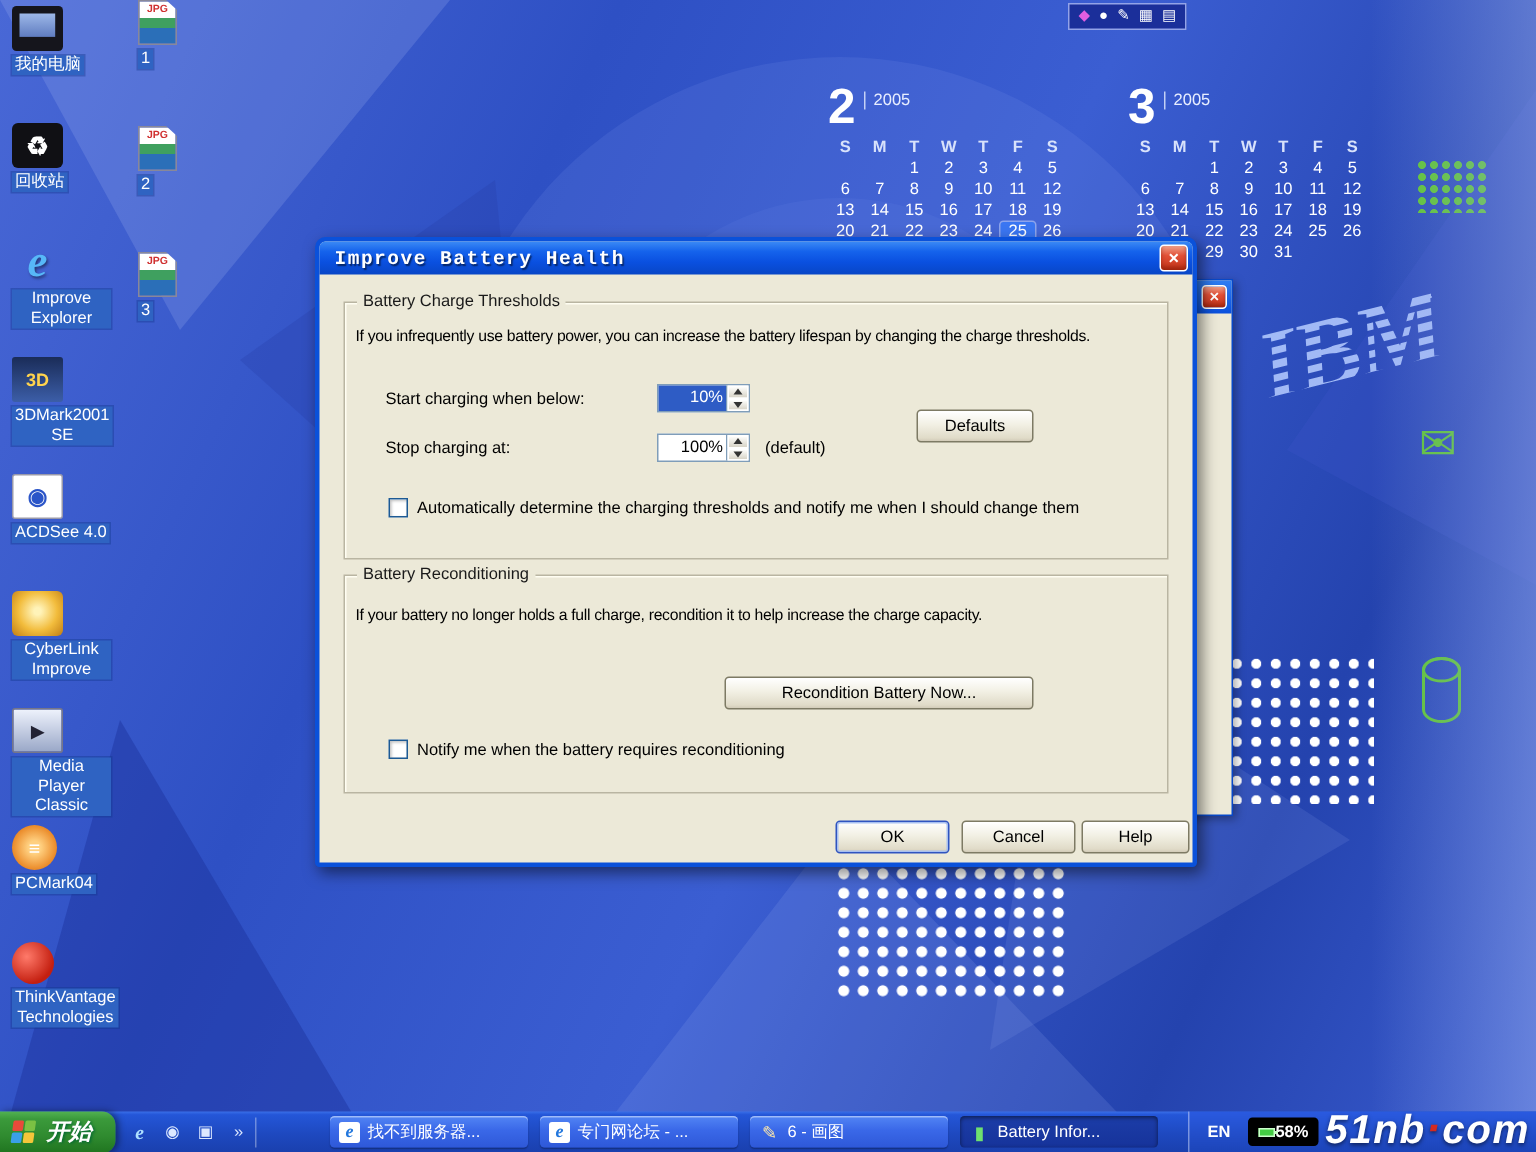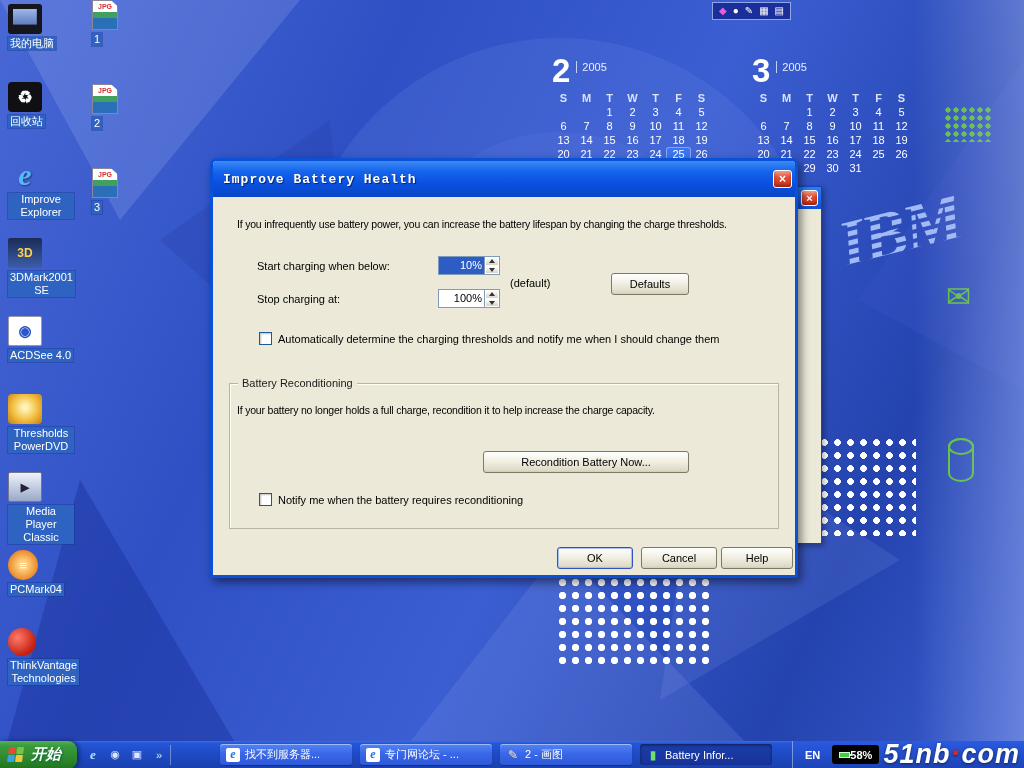--- a/index.html
+++ b/index.html
@@ -56,35 +56,35 @@
 .t-pcmark{background:radial-gradient(circle,#ffd080 20%,#e8821e 75%);border-radius:50%;color:#fff;font-size:13px;width:30px;height:30px}
 .t-thinkvantage{background:radial-gradient(circle at 35% 35%,#ff7a6a,#c41f10 70%);border-radius:50%;width:28px;height:28px}
 .t-jpg{width:26px;height:30px;background:linear-gradient(#fff 40%,#3fa05f 40% 62%,#2b6fb8 62% 100%);border:1px solid #889;color:#d03030;font-size:7px;align-items:flex-start;justify-content:center;padding-top:2px;clip-path:polygon(0 0,72% 0,100% 22%,100% 100%,0 100%)}
 
 
 .bgwin{position:absolute;left:240px;top:186px;width:582px;height:358px;background:#ece9d8;border:1px solid #0848c8;z-index:30;box-shadow:2px 2px 6px rgba(0,0,0,.35)}
 .bgwin-title{height:22px;background:linear-gradient(#2f7df2,#0a50dd);display:flex;justify-content:flex-end;align-items:center;padding:0 3px}
 
 
 .dialog{position:absolute;left:210px;top:158px;width:588px;height:420px;background:#ece9d8;border:3px solid #0a51da;border-radius:7px 7px 3px 3px;box-shadow:3px 4px 10px rgba(0,0,0,.5);z-index:40}
-.titlebar{height:36px;border-radius:4px 4px 0 0;background:linear-gradient(180deg,#3b8af5 0%,#1563ec 30%,#0a50e0 62%,#0846c6 100%);display:flex;align-items:center;padding:0 3px 0 10px;cursor:default}
+.titlebar{height:22px;border-radius:4px 4px 0 0;background:linear-gradient(180deg,#3b8af5 0%,#1563ec 30%,#0a50e0 62%,#0846c6 100%);display:flex;align-items:center;padding:0 3px 0 10px;cursor:default}
 .title{font-family:"Liberation Mono",monospace;font-weight:bold;color:#fff;font-size:13px;letter-spacing:1px;text-shadow:1px 1px 1px rgba(0,0,0,.55)}
 .xbtn{margin-left:auto;width:19px;height:18px;border-radius:3px;background:linear-gradient(#f0a088,#e25037 40%,#c23318);border:1px solid #fff;color:#fff;font-size:12px;font-weight:bold;display:flex;align-items:center;justify-content:center;box-shadow:inset 0 -2px 3px rgba(120,20,0,.5);cursor:pointer}
 .xbtn.small{width:17px;height:16px;font-size:11px;margin-left:0}
 .group{position:absolute;left:16px;right:16px;border:1px solid #b9b5a2;box-shadow:inset 1px 1px 0 #fffef2}
 .g1{top:40px;height:172px}
 .g2{top:222px;height:146px}
 .gtitle{position:absolute;top:-7px;left:8px;background:#ece9d8;padding:0 4px;font-size:11px;color:#1a1a1a}
 .gdesc{position:absolute;font-size:10.5px;letter-spacing:-.2px;color:#000;white-space:nowrap}
 .d1{left:24px;top:57px}
 .d2{left:24px;top:243px}
 .lbl{position:absolute;font-size:11px;color:#000}
 .l-start{left:44px;top:99px}
 .l-stop{left:44px;top:132px}
-.defnote{left:297px;top:116px}
+.defnote{left:297px;top:132px}
 .spinbox{position:absolute;width:62px;height:19px;background:#fff;border:1px solid #7f9db9;display:flex;align-items:stretch;cursor:text}
 .s-start{left:225px;top:95px}
 .s-stop{left:225px;top:128px}
 .spinval{flex:1;text-align:right;font-size:11px;line-height:17px;padding-right:2px}
 .spinval.sel{background:#2e5cc5;color:#fff}
 .spinbtns{width:15px;display:flex;flex-direction:column;border-left:1px solid #7f9db9}
 .spinbtns i{flex:1;background:linear-gradient(#fdfdfb,#d8d4c8);border:1px solid #fff;display:flex;align-items:center;justify-content:center;cursor:pointer}
 .spinbtns i.up::after{content:"";border-left:3px solid transparent;border-right:3px solid transparent;border-bottom:4px solid #333}
 .spinbtns i.dn::after{content:"";border-left:3px solid transparent;border-right:3px solid transparent;border-top:4px solid #333}
 .xpbtn{position:absolute;height:22px;font-size:11px;font-family:inherit;color:#000;background:linear-gradient(#fff,#f2f0e4 45%,#e0dbc8 90%,#d2cbb8);border:1px solid #7d7a64;border-radius:3px;box-shadow:inset 0 1px 0 #fff;cursor:pointer}
@@ -266,21 +266,21 @@
     <div class="dicon">
       <div class="tile t-3dmark">3D</div>
       <div class="dlabel">3DMark2001 SE</div>
     </div>
     <div class="dicon">
       <div class="tile t-acdsee">◉</div>
       <div class="dlabel">ACDSee 4.0</div>
     </div>
     <div class="dicon">
       <div class="tile t-powerdvd"></div>
-      <div class="dlabel">Thresholds PowerDVD</div>
+      <div class="dlabel">CyberLink Improve</div>
     </div>
     <div class="dicon">
       <div class="tile t-mpc">▶</div>
       <div class="dlabel">Media Player Classic</div>
     </div>
     <div class="dicon">
       <div class="tile t-pcmark">≡</div>
       <div class="dlabel">PCMark04</div>
     </div>
     <div class="dicon">
@@ -316,20 +316,23 @@
     <span class="xbtn small">×</span>
   </div>
 </div>
 
 <div class="dialog">
   <div class="titlebar">
     <span class="title">Improve Battery Health</span>
     <span class="xbtn">×</span>
   </div>
 
+  <div class="group g1">
+    <span class="gtitle">Battery Charge Thresholds</span>
+  </div>
   <div class="gdesc d1">If you infrequently use battery power, you can increase the battery lifespan by changing the charge thresholds.</div>
   <span class="lbl l-start">Start charging when below:</span>
   <div class="spinbox s-start">
     <span class="spinval sel">10%</span>
     <span class="spinbtns">
       <i class="up"></i>
       <i class="dn"></i>
     </span>
   </div>
   <span class="lbl l-stop">Stop charging at:</span>
@@ -383,21 +386,21 @@
       <div class="task">
         <span class="ticon ie-task-icon">e</span>
         <span class="tlabel">找不到服务器...</span>
       </div>
       <div class="task">
         <span class="ticon ie-task-icon">e</span>
         <span class="tlabel">专门网论坛 - ...</span>
       </div>
       <div class="task">
         <span class="ticon paint-task-icon">✎</span>
-        <span class="tlabel">2 - 画图</span>
+        <span class="tlabel">6 - 画图</span>
       </div>
       <div class="task active">
         <span class="ticon battery-task-icon">▮</span>
         <span class="tlabel">Battery Infor...</span>
       </div>
     </div>
   <div class="tray">
     <span class="lang">EN</span>
     <span class="batt">
       <span class="bico"></span>

